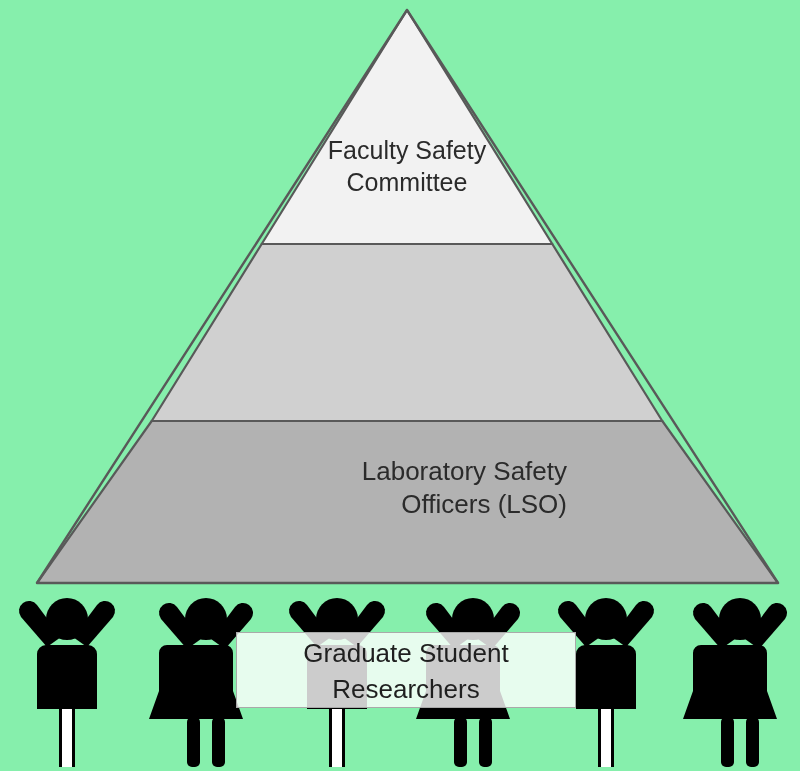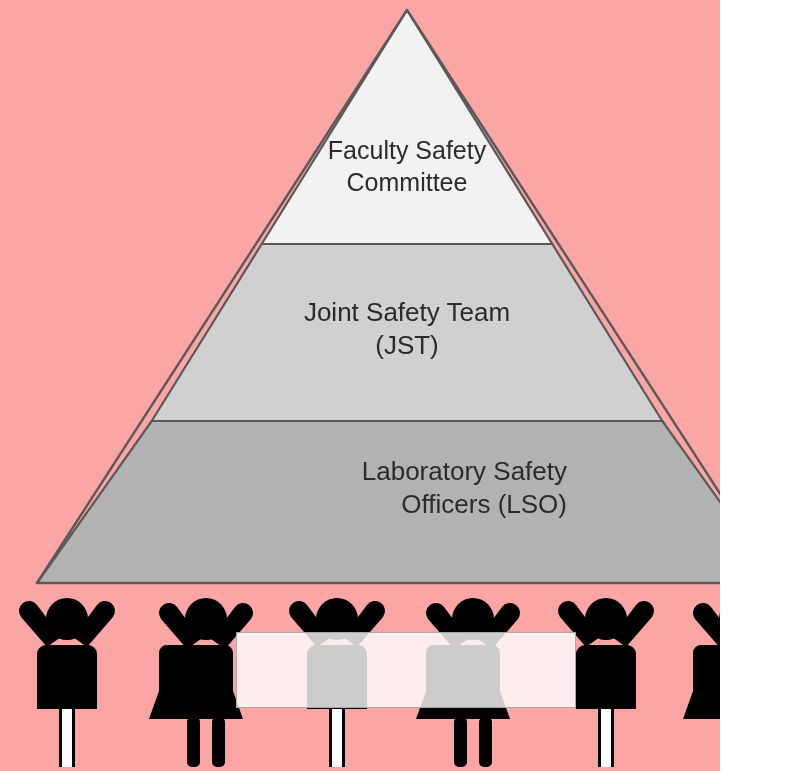--- a/index.html
+++ b/index.html
@@ -6,23 +6,23 @@
   html, body {
     margin: 0;
     padding: 0;
     background: #ffffff;
   }
   body {
     font-family: "Liberation Sans", sans-serif;
   }
   #stage {
     position: relative;
-    width: 720px;
+    width: 800px;
     height: 771px;
-    background: #fca5a5;
+    background: #86efac;
     overflow: hidden;
   }
   #diagram-svg {
     position: absolute;
     left: 0;
     top: 0;
     width: 800px;
     height: 771px;
     display: block;
   }
@@ -126,21 +126,21 @@
       <use href="#person-male" x="0" y="0" transform="translate(287,597)"></use>
       <use href="#person-female" x="0" y="0" transform="translate(423,597)"></use>
       <use href="#person-male" x="0" y="0" transform="translate(556,597)"></use>
       <use href="#person-female" x="0" y="0" transform="translate(690,597)"></use>
     </g>
   </svg>
 
   <div class="tier-label" id="tier-label-faculty">Faculty Safety
 Committee</div>
 
-  <div class="tier-label" id="tier-label-jst">Joint Safety Team
-(JST)</div>
 
   <div class="tier-label" id="tier-label-lso">Laboratory Safety
 Officers (LSO)</div>
 
   <div id="base-label-box"></div>
+  <div id="base-label-text">Graduate Student
+Researchers</div>
 
 </div>
 
 </body></html>

